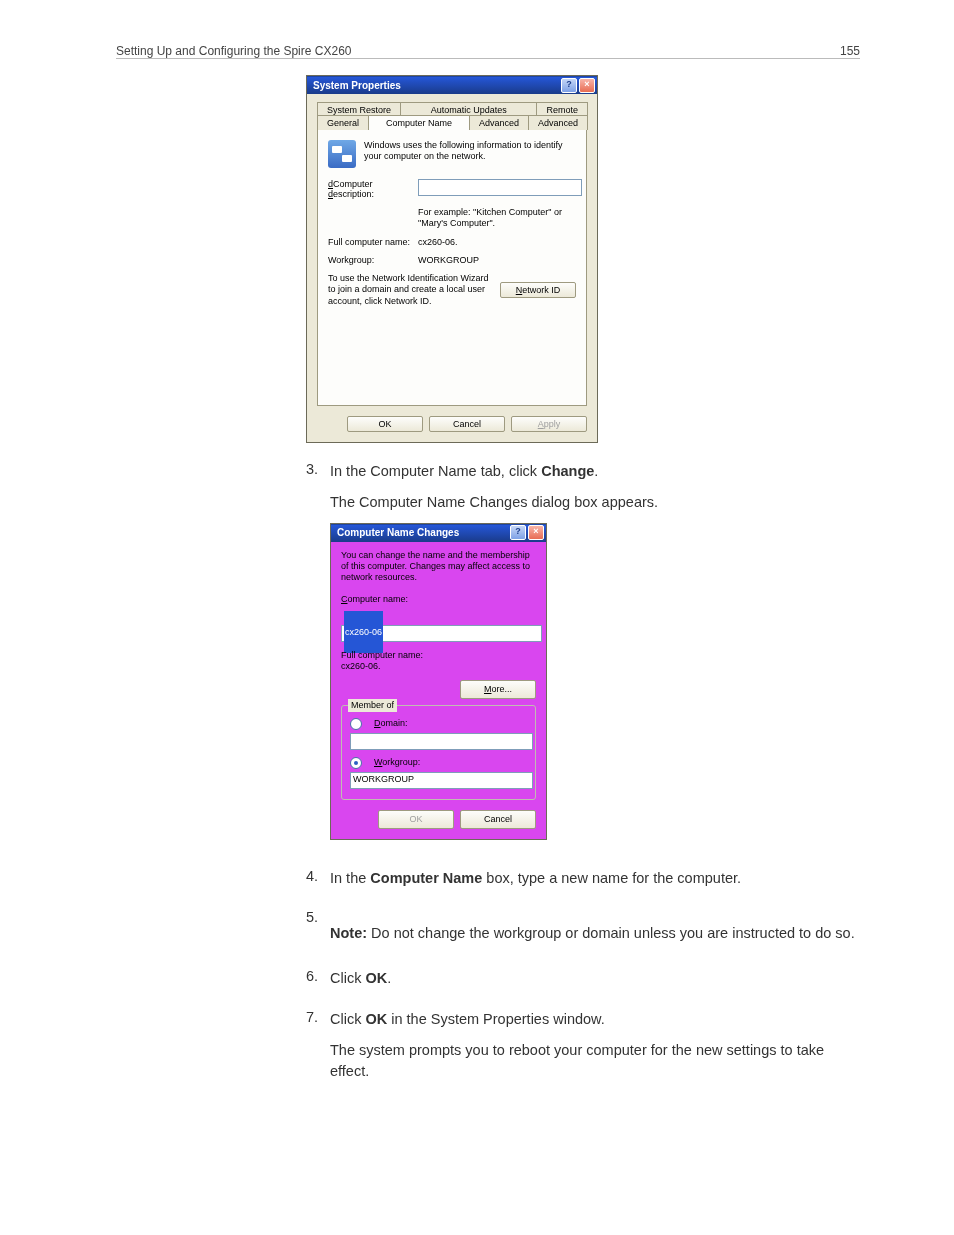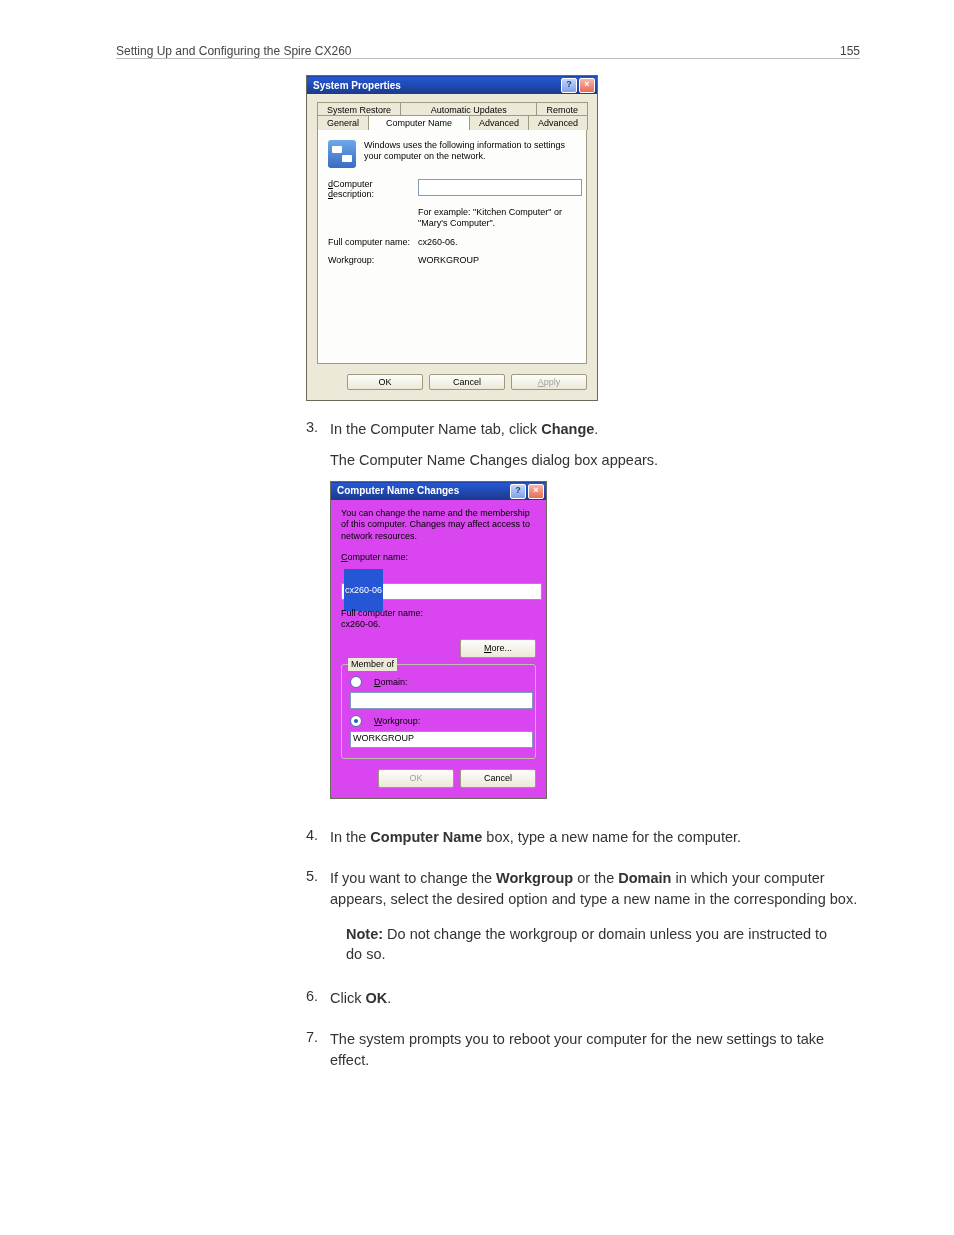--- a/index.html
+++ b/index.html
@@ -154,21 +154,21 @@
   .radio-row { display:flex; align-items:center; gap:12px; font-size:9px; margin:3px 0;}
   .radio-dot {
     width:10px;height:10px;border:1px solid #4a6ea9;border-radius:50%;
     display:inline-flex;align-items:center;justify-content:center;background:#fff;
   }
   .radio-dot .fill{width:4px;height:4px;background:#2b5fc3;border-radius:50%;}
 
   .u { text-decoration: underline; }
 
   .note-block, .important-block {
-    margin: 14px 16px;
+    margin: 14px 0;
     font-size: 14.5px;
     line-height: 1.4;
   }
   .note-block b, .important-block b { font-weight: 600; }
 </style>
 </head>
 <body>
 
 <div class="page">
   <div class="page-header">
@@ -195,39 +195,43 @@
         </div>
         <div class="tabs" style="margin-top:-1px">
           <div class="tab">General</div>
           <div class="tab active" style="flex:1; text-align:center">Computer Name</div>
           <div class="tab">Advanced</div>
           <div class="tab">Advanced</div>
         </div>
         <div class="tab-panel">
           <div class="form-row">
             <div class="icon-box"></div>
-            <p class="para9">Windows uses the following information to settings your computer on the network.</p>
+            <p class="para9">Windows uses the following information to identify your computer on the network.</p>
           </div>
           <div class="form-row">
             <div class="form-label"><span class="u">d</span>Computer <span class="u">d</span>escription:</div>
             <div style="flex:1">
                 <div class="win-input" style="width:100%"></div>
               </div>
           </div>
           <div class="form-row">
             <div class="form-label"></div>
             <p class="para9" style="margin:0">For example: "Kitchen Computer" or "Mary's Computer".</p>
           </div>
           <div class="form-row">
             <div class="form-label">Full computer name:</div>
             <div class="form-val">cx260-06.</div>
           </div>
           <div class="form-row">
             <div class="form-label">Workgroup:</div>
             <div class="form-val">WORKGROUP</div>
+          </div>
+          <div class="form-row" style="align-items:center">
+            <p class="para9" style="flex:1;margin:0">To use the Network Identification Wizard to join a domain and create a local user account, click Network ID.</p>
+            <div class="win-btn" style="margin-left:8px"><span class="u">N</span>etwork ID</div>
           </div>
           <div style="height:80px"></div>
         </div>
         <div class="btn-row">
           <div class="win-btn">OK</div>
           <div class="win-btn">Cancel</div>
           <div class="win-btn disabled"><span class="u">A</span>pply</div>
         </div>
       </div>
     </div>
@@ -291,41 +295,41 @@
         <div class="step-body">
           <p>
             <span>In the </span><b>Computer Name</b><span> box, type a new name for the computer.</span>
           </p>
         </div>
       </li>
 
       <li>
         <span class="step-num">5.</span>
         <div class="step-body">
-          <p>
-            <span>If you want to change the </span><b>Workgroup</b><span> or the </span><b>Domain</b><span> in which your computer appears, select the desired option and type a new name in the corresponding box.</span>
-          </p>
           <div class="note-block">
             <b>Note:</b><span>  Do not change the workgroup or domain unless you are instructed to do so.</span>
           </div>
         </div>
       </li>
 
       <li>
         <span class="step-num">6.</span>
         <div class="step-body">
           <p>
             <span>Click </span><b>OK</b><span>.</span>
           </p>
         </div>
       </li>
 
       <li>
         <span class="step-num">7.</span>
         <div class="step-body">
+          <p>
+            <span>Click </span><b>OK</b><span> in the System Properties window.</span>
+          </p>
           <p>The system prompts you to reboot your computer for the new settings to take effect.</p>
         </div>
       </li>
 
     </ol>
 
   </div>
 </div>
 
 </body></html>

